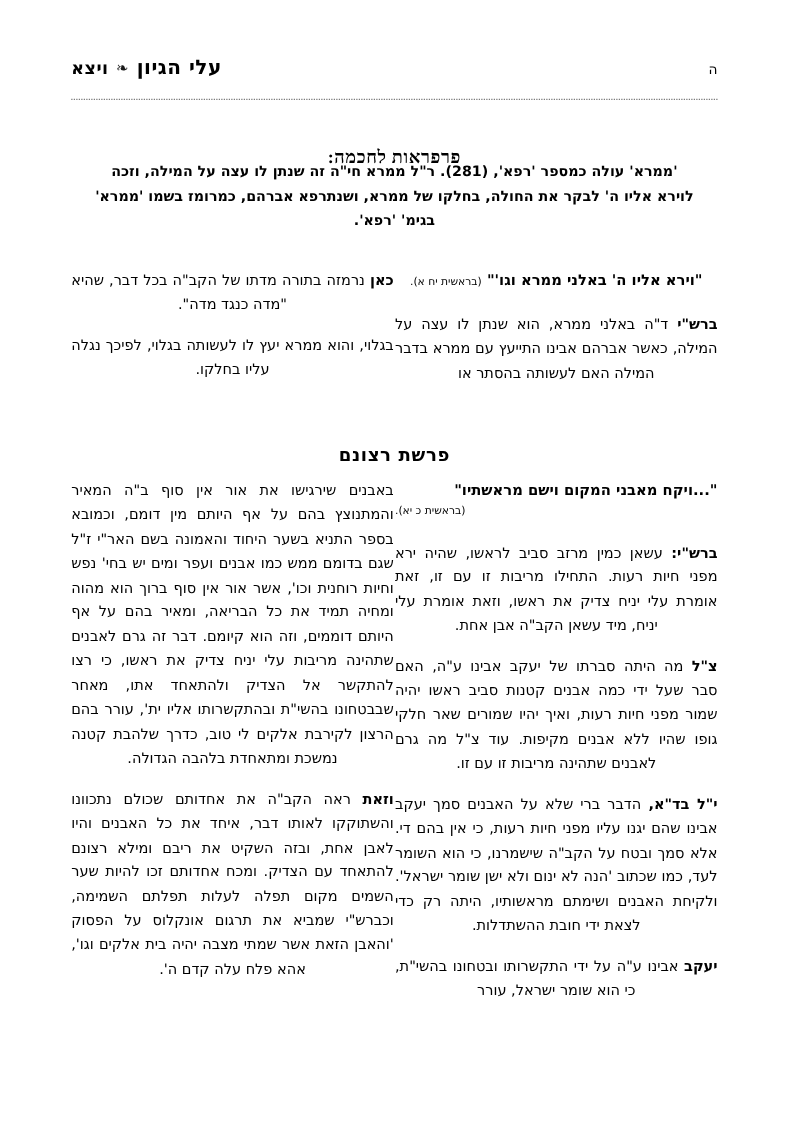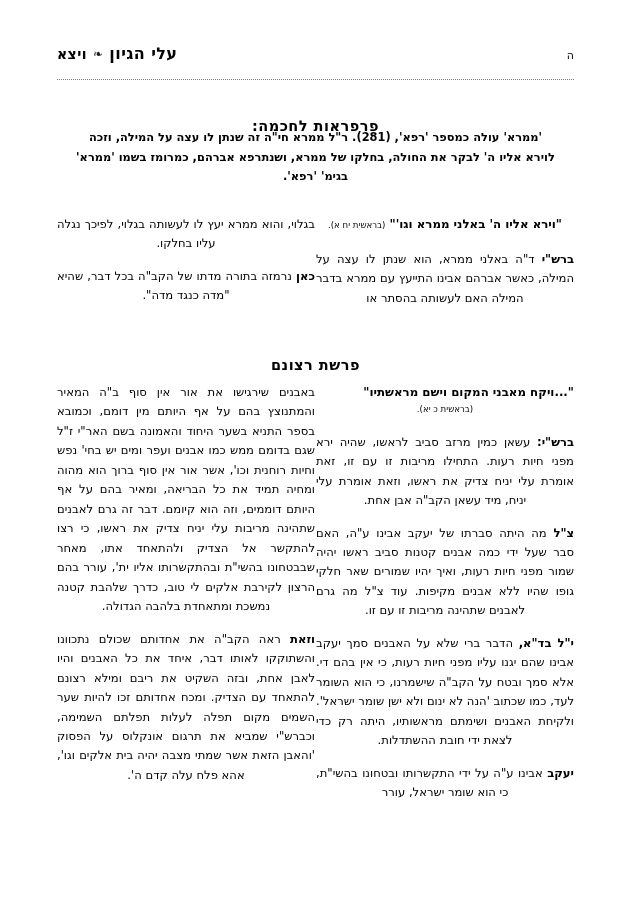--- a/index.html
+++ b/index.html
@@ -77,20 +77,21 @@
     text-align: center;
     font-size: 14.5px;
     font-weight: bold;
     letter-spacing: 0.5px;
   }
   #parparaot-title {
     position: absolute;
     top: 118px;
     left: 57px;
     right: 57px;
+    font-family: Liberation Serif, serif;
   }
 
   .parparaot-body {
     position: absolute;
     top: 128px;
     left: 75px;
     right: 75px;
     font-size: 11.4px;
     font-weight: bold;
     line-height: 1.72;
@@ -145,21 +146,21 @@
   p.verse-left {
     text-align: right;
   }
   .cite {
     font-size: 8.6px;
     font-weight: normal;
     white-space: nowrap;
   }
   .cite-block {
     display: block;
-    text-align: center;
+    text-align: left;
     margin-top: 1px;
   }
   .lead {
     font-weight: bold;
   }
 
   #parashat-title {
     position: absolute;
     top: 357px;
     left: 57px;
@@ -192,24 +193,24 @@
       <p class="verse">
         <span>"וירא אליו ה' באלני ממרא וגו'"</span>
         <span class="cite">(בראשית יח א).</span>
       </p>
       <p class="para">
         <span class="lead">ברש"י</span><span> ד"ה באלני ממרא, הוא שנתן לו עצה על המילה, כאשר אברהם אבינו התייעץ עם ממרא בדבר המילה האם לעשותה בהסתר או</span>
       </p>
     </div>
 
     <div class="col">
+      <p class="para">
+        <span class="lead">כאן</span><span> נרמזה בתורה מדתו של הקב"ה בכל דבר, שהיא "מדה כנגד מדה".</span>
+      </p>
       <p class="para">בגלוי, והוא ממרא יעץ לו לעשותה בגלוי, לפיכך נגלה עליו בחלקו.</p>
-      <p class="para">
-        <span class="lead">כאן</span><span> נרמזה בתורה מדתו של הקב"ה בכל דבר, שהיא "מדה כנגד מדה".</span>
-      </p>
     </div>
 
   </div>
 
   <div class="section-title" id="parashat-title">פרשת רצונם</div>
 
   <div class="cols-main">
 
     <div class="col">
       <p class="verse verse-left">

